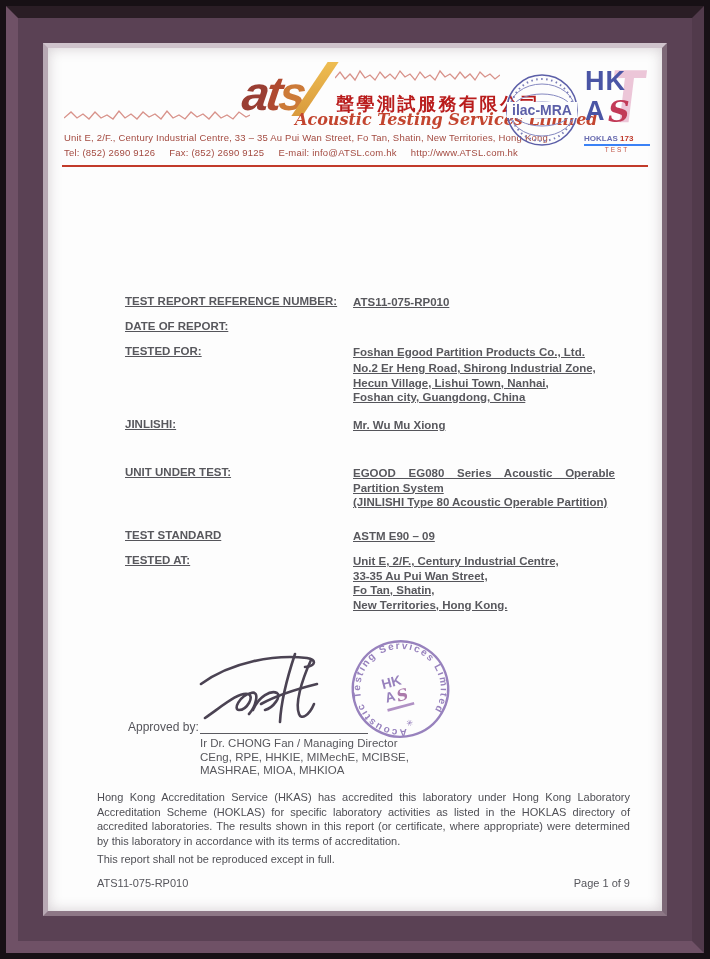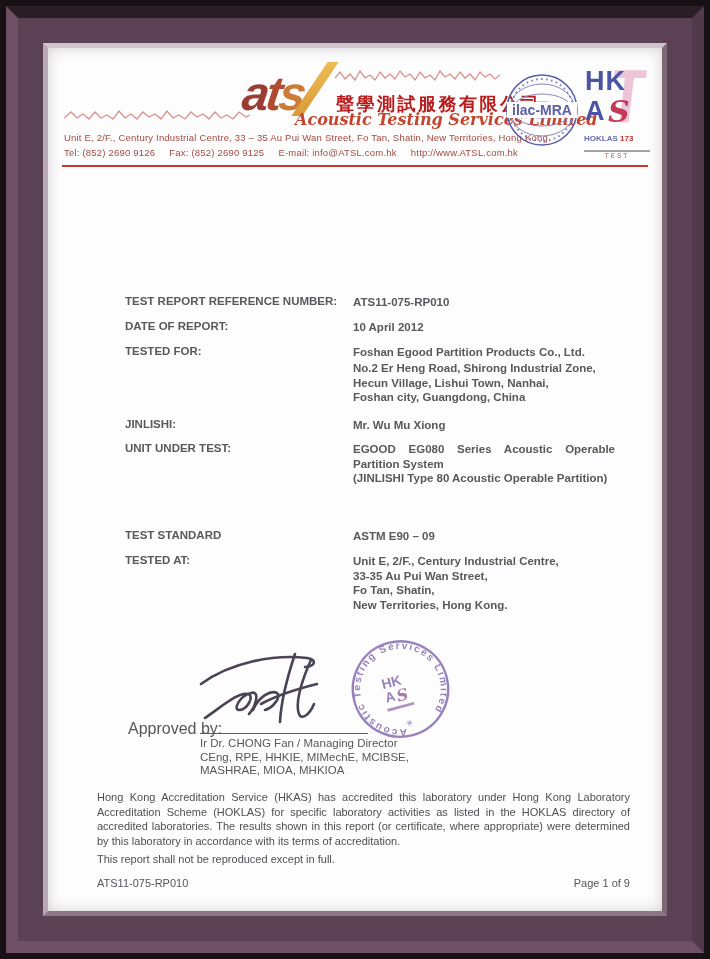--- a/index.html
+++ b/index.html
@@ -36,33 +36,33 @@
     background:linear-gradient(180deg,#eebd52,#d99a3c); }
   .company-zh { font-size:18px; font-weight:bold; letter-spacing:2.5px;
     color:#b91c1c; white-space:nowrap; }
   .company-en { font-family:"DejaVu Serif", serif; font-style:italic; font-weight:bold;
     font-size:16px; color:#c3452f; white-space:nowrap; }
   .hdr-small { font-size:9.5px; color:#a34a40; white-space:pre; letter-spacing:.2px; }
   .red-rule { height:2px; background:#c23b2a; }
 
   
   .hoklas-line { font-size:8px; font-weight:bold; color:#6a6db0;
-    border-bottom:2px solid #a3a3a3; white-space:nowrap; padding-bottom:7px; }
+    border-bottom:2px solid #3b82f6; white-space:nowrap; padding-bottom:1px; }
   .hoklas-line .num { color:#c0392b; }
   .hoklas-test { font-size:6.5px; color:#c0564a; letter-spacing:2px; text-align:center; }
 
   
   .title { font-size:21.5px; font-weight:bold; color:#57575c; line-height:25px; }
-  .row { display:flex; }
+  .row { display:flex;text-decoration:underline; }
   .flabel { width:228px; font-size:11.5px; font-weight:bold; color:#58585d; }
   .fvalue { width:262px; font-size:11.5px; font-weight:bold; color:#58585d;
     line-height:14.5px; white-space:pre-line; text-align:justify; }
 
   
-  .approved { font-size:16px; color:#55555b; }
+  .approved { font-size:12px; color:#55555b; }
   .sig-line { width:168px; border-top:1.5px solid #5a5a60; }
   .sig-name { font-size:11.5px; font-weight:normal; color:#57575c; line-height:13.5px; }
   .stamp-wrap { transform:rotate(-15deg); opacity:.82; }
 
   
   .foot-para { width:533px; font-size:11px; color:#4f4f55; line-height:14.5px;
     text-align:justify; }
   .foot-note { font-size:11px; color:#4f4f55; }
   .foot-row { width:533px; display:flex; justify-content:space-between;
     font-size:11px; color:#55555b; }
@@ -117,37 +117,36 @@
 
       <div class="abs red-rule" style="left:14px;top:117px;width:586px"></div>
 
 
       <div class="abs row" style="left:77px;top:247px">
         <div class="flabel">TEST REPORT REFERENCE NUMBER:</div>
         <div class="fvalue">ATS11-075-RP010</div>
       </div>
       <div class="abs row" style="left:77px;top:272px">
         <div class="flabel">DATE OF REPORT:</div>
-        <div class="fvalue">10 April 2012</div>
       </div>
       <div class="abs row" style="left:77px;top:297px">
         <div class="flabel">TESTED FOR:</div>
         <div class="fvalue">Foshan Egood Partition Products Co., Ltd.</div>
       </div>
       <div class="abs row" style="left:77px;top:313px">
         <div class="flabel"></div>
         <div class="fvalue">No.2 Er Heng Road, Shirong Industrial Zone,
 Hecun Village, Lishui Town, Nanhai,
 Foshan city, Guangdong, China</div>
       </div>
       <div class="abs row" style="left:77px;top:370px">
         <div class="flabel">JINLISHI:</div>
         <div class="fvalue">Mr. Wu Mu Xiong</div>
       </div>
-      <div class="abs row" style="left:77px;top:394px">
+      <div class="abs row" style="left:77px;top:418px">
         <div class="flabel">UNIT UNDER TEST:</div>
         <div class="fvalue">EGOOD EG080 Series Acoustic Operable Partition System
 (JINLISHI Type 80 Acoustic Operable Partition)</div>
       </div>
       <div class="abs row" style="left:77px;top:481px">
         <div class="flabel">TEST STANDARD</div>
         <div class="fvalue">ASTM E90 – 09</div>
       </div>
       <div class="abs row" style="left:77px;top:506px">
         <div class="flabel">TESTED AT:</div>

